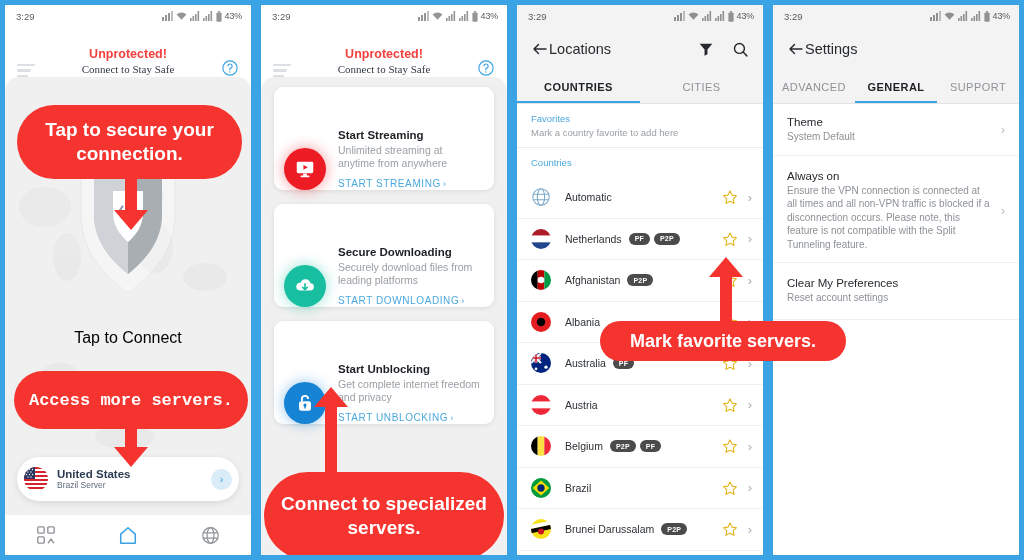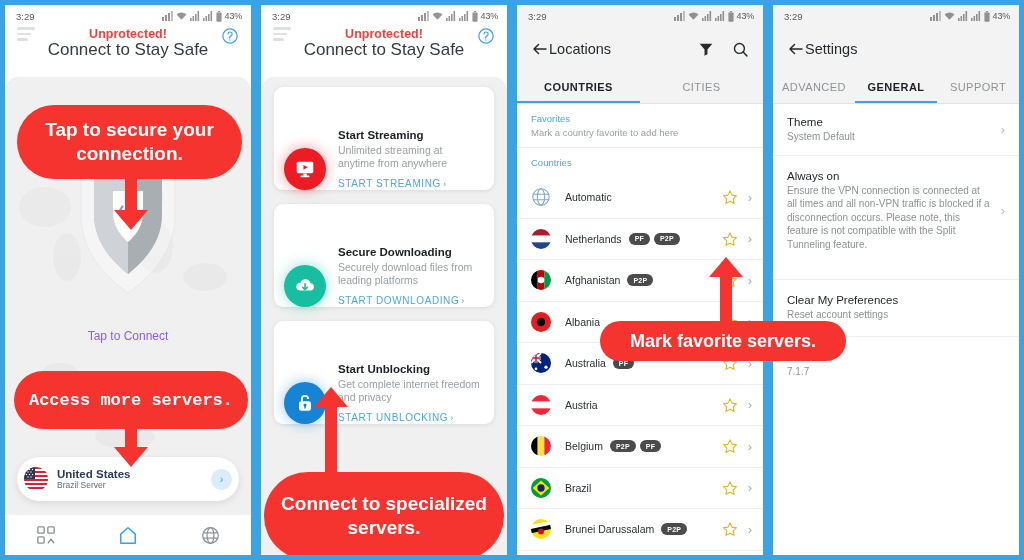--- a/index.html
+++ b/index.html
@@ -35,48 +35,48 @@
     color: #5b5b5b;
   }
   .panel.gray .statusbar { background: #f3f3f3; }
   .status-right { display: flex; align-items: center; gap: 3px; }
   .status-right .sicon { opacity: .62; display: block; }
   .status-batt { font-size: 9px; letter-spacing: -.2px; }
 
   
   .apphdr {
     height: 50px; background: #ffffff;
-    display: flex; align-items: flex-start;
+    display: flex; align-items: flex-end;
     padding: 0 12px; position: relative;
   }
   .hamburger { width: 20px; display: flex; flex-direction: column; gap: 3px; }
   .hamburger i { display: block; height: 2.5px; background: #dcdfe3; border-radius: 2px; }
   .hamburger i:nth-child(1) { width: 18px; }
   .hamburger i:nth-child(2) { width: 14px; }
   .hamburger i:nth-child(3) { width: 11px; }
   .hdr-center { position: absolute; left: 0; right: 0; text-align: center; pointer-events: none; }
   .hdr-status { color: #f2413e; font-size: 12.5px; font-weight: bold; line-height: 15px; }
-  .hdr-sub { color: #333b44; font-size: 17px; line-height: 15px; }
+  .hdr-sub { color: #333b44; font-size: 11px; line-height: 15px; font-family: Liberation Serif, serif; }
   .help-icon { margin-left: auto; width: 18px; height: 18px; z-index: 2; }
 
   
   .p1body {
     position: absolute; top: 72px; left: 0; right: 0; bottom: 40px;
     background: #f0f0f0;
     border-top-left-radius: 14px; border-top-right-radius: 14px;
     overflow: hidden;
   }
   .worldmap { position: absolute; inset: 0; opacity: .5; }
   .shieldwrap {
     position: absolute; left: 0; right: 0; top: 56px;
     display: flex; justify-content: center;
   }
   .tap-label {
     position: absolute; left: 0; right: 0; top: 252px;
-    text-align: center; font-size: 12px; color: #8b5cf6;
+    text-align: center; font-size: 16px; color: #000000;
   }
   .server-card {
     position: absolute; left: 12px; right: 12px; bottom: 14px;
     height: 44px; background: #ffffff; border-radius: 22px;
     box-shadow: 0 2px 7px rgba(0,0,0,.10);
     display: flex; align-items: center; padding: 0 7px;
   }
   .flagcircle {
     width: 24px; height: 24px; border-radius: 50%;
     overflow: hidden; flex: none; margin-right: 9px;
@@ -735,21 +735,21 @@
 
     <div>
       <div class="set-row">
         <span class="set-texts">
           <span class="set-title" style="display:block">Theme</span>
           <span class="set-sub" style="display:block">System Default</span>
         </span>
         <span class="set-chev">›</span>
       </div>
 
-      <div class="set-row" style="padding-top:14px;padding-bottom:28px">
+      <div class="set-row" style="padding-top:14px;padding-bottom:11px">
         <span class="set-texts">
           <span class="set-title" style="display:block">Always on</span>
           <span class="set-sub" style="display:block">Ensure the VPN connection is connected at all times and all non-VPN traffic is blocked if a disconnection occurs. Please note, this feature is not compatible with the Split Tunneling feature.</span>
         </span>
         <span class="set-chev">›</span>
       </div>
 
       <div class="set-row" style="padding-top:14px;padding-bottom:14px">
         <span class="set-texts">
           <span class="set-title" style="display:block">Clear My Preferences</span>

